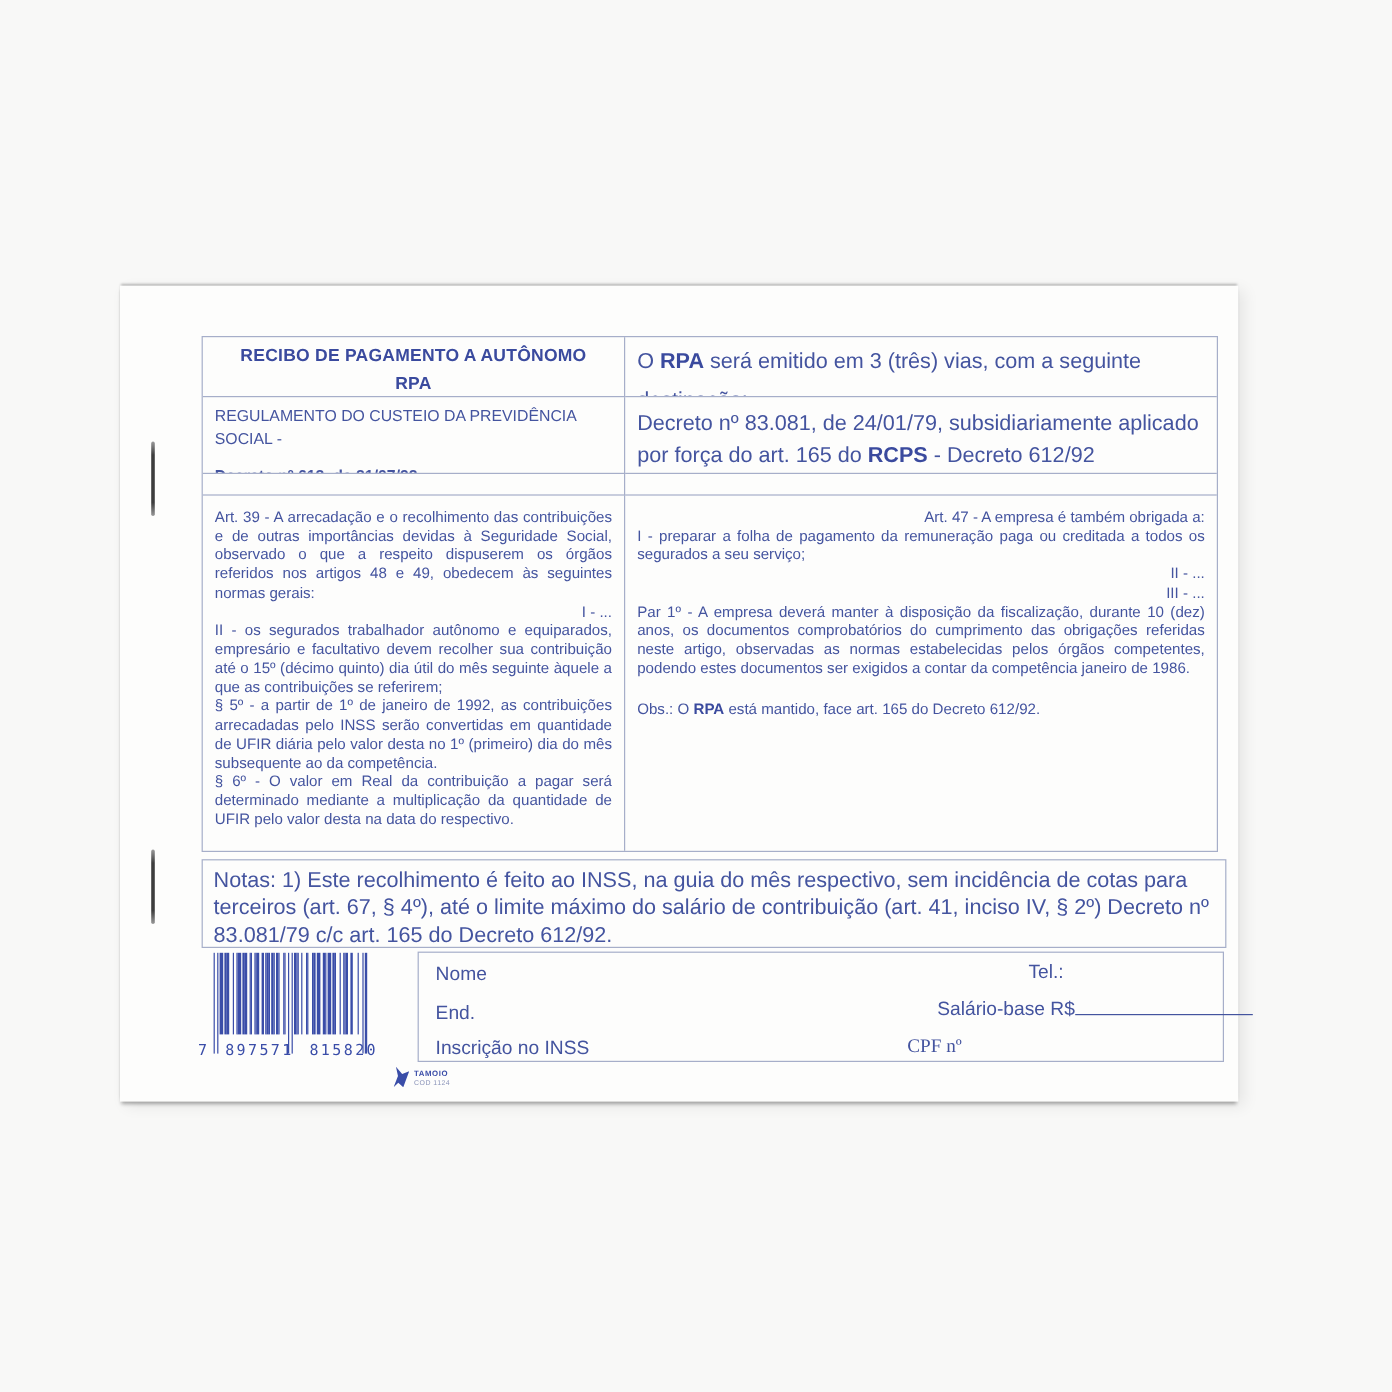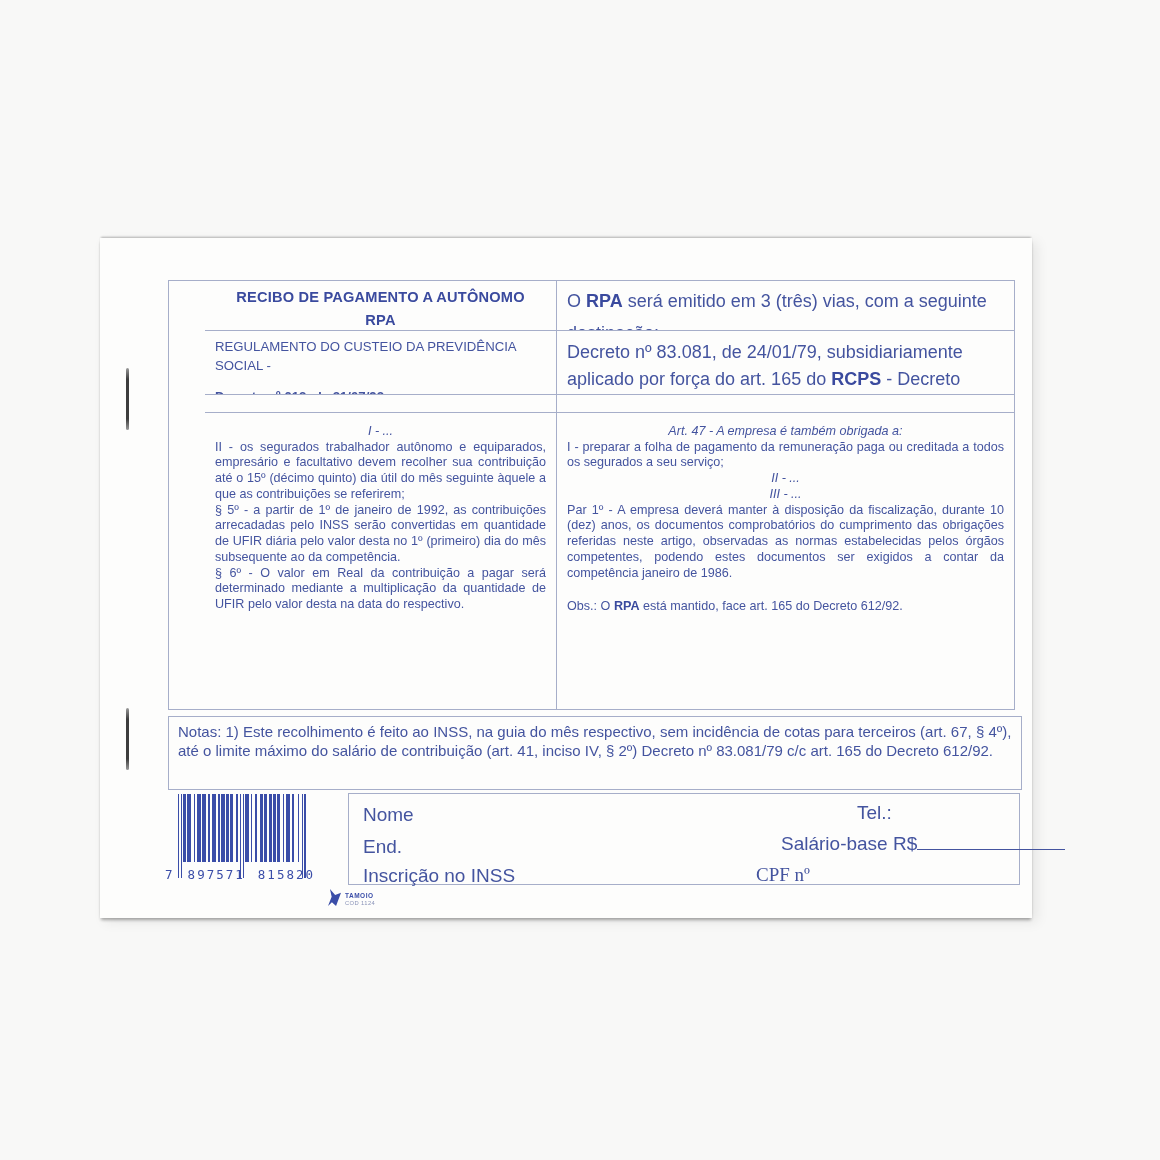--- a/index.html
+++ b/index.html
@@ -25,64 +25,64 @@
     position:absolute;left:26px;width:3px;height:62px;border-radius:2px;
     background:linear-gradient(180deg,#9a9a9a,#3d3d3d 18%,#3d3d3d 82%,#9a9a9a);
   }
   .staple.top{top:130px}
   .staple.bottom{top:470px}
 
   
   .main-table{
     position:absolute;left:68px;top:42px;width:847px;height:430px;
     display:grid;grid-template-columns:352px 1fr;grid-template-rows:50px 64px 18px 1fr;
-    border:1px solid var(--border);box-sizing:border-box;background:var(--paper);padding-left:36px;
+    border:1px solid var(--border);box-sizing:border-box;background:var(--paper);
   }
   .cell{padding:4px 10px;color:var(--ink);font-size:18px;box-sizing:border-box;overflow:hidden;}
   .cl{border-right:1px solid var(--border);}
   .rb{border-bottom:1px solid var(--border);}
   .title-cell{
     text-align:center;font-weight:bold;color:var(--ink-bold);
     font-size:14.6px;line-height:1.55;padding-top:5px;letter-spacing:.2px;
   }
   .emission-cell{line-height:1.75;padding-top:5px;}
   .reg-cell{line-height:1.45;padding-top:6px;font-size:13.2px;}
   .reg-line2{font-weight:600;margin-top:12px;}
   .decree-cell{line-height:1.5;padding-top:8px;}
   b{color:var(--ink-bold);}
   .art-cell{padding:11px 10px;font-size:12.6px;line-height:1.25;}
   .art-cell p{margin:0;text-align:justify;}
-  .art-cell p.loose{text-align:center;font-style:italic;}
+  .art-cell p.loose{text-align:right;}
   .obs{margin-top:18px !important;text-align:center;}
 
   
   .notes-box{
     position:absolute;left:68px;top:478px;width:854px;height:74px;
     border:1px solid var(--border);box-sizing:border-box;
-    font-size:15px;line-height:1.27;color:var(--ink);padding:5px 9px;
+    font-size:18px;line-height:1.27;color:var(--ink);padding:5px 9px;
   }
   .notes-box p{margin:0;}
   .note2{text-indent:42px;}
 
   
   .barcode{position:absolute;left:78px;top:556px;width:132px;height:90px;}
   .bars{display:flex;align-items:flex-start;height:90px;}
   .bar{flex:none;width:1.35px;height:68px;}
   .bar.on{background:var(--barcode);}
   .bar.guard{height:84px;}
   .barcode-digits{
     position:absolute;left:-13px;bottom:2px;width:150px;
     display:flex;justify-content:space-between;
     font-family:"DejaVu Sans Mono", monospace;
     font-size:12.5px;color:var(--barcode);letter-spacing:2px;
   }
   .form-box{
     position:absolute;left:248px;top:555px;width:672px;height:92px;
     border:1px solid var(--border);box-sizing:border-box;
-    color:var(--ink);font-size:19px;background:var(--paper);
+    color:var(--ink);font-size:16px;background:var(--paper);
   }
   .form-label{position:absolute;white-space:nowrap;}
   .lbl-nome{left:14px;top:10px;}
   .lbl-tel{left:508px;top:8px;}
   .lbl-end{left:14px;top:42px;}
   .lbl-salario{left:432px;top:39px;}
   .lbl-inscricao{left:14px;top:71px;}
   .lbl-cpf{left:407px;top:70px;font-family:Liberation Serif, serif;}
   .fill-line{display:inline-block;width:148px;height:10px;border-bottom:1.5px solid var(--ink);}
 
@@ -119,20 +119,21 @@
         <div class="reg-line2">Decreto nº 612, de 21/07/92</div>
       </div>
       <div class="cell rb decree-cell">
         <span>Decreto nº 83.081, de 24/01/79, subsidiariamente aplicado por força do art. 165 do </span><b>RCPS</b><span> - Decreto 612/92</span>
       </div>
 
       <div class="cell cl rb"></div>
       <div class="cell rb"></div>
 
       <div class="cell cl art-cell">
+        <p>Art. 39 - A arrecadação e o recolhimento das contribuições e de outras importâncias devidas à Seguridade Social, observado o que a respeito dispuserem os órgãos referidos nos artigos 48 e 49, obedecem às seguintes normas gerais:</p>
         <p class="loose">I - ...</p>
         <p>II - os segurados trabalhador autônomo e equiparados, empresário e facultativo devem recolher sua contribuição até o 15º (décimo quinto) dia útil do mês seguinte àquele a que as contribuições se referirem;</p>
         <p>§ 5º - a partir de 1º de janeiro de 1992, as contribuições arrecadadas pelo INSS serão convertidas em quantidade de UFIR diária pelo valor desta no 1º (primeiro) dia do mês subsequente ao da competência.</p>
         <p>§ 6º - O valor em Real da contribuição a pagar será determinado mediante a multiplicação da quantidade de UFIR pelo valor desta na data do respectivo.</p>
       </div>
       <div class="cell art-cell">
         <p class="loose">Art. 47 - A empresa é também obrigada a:</p>
         <p>I - preparar a folha de pagamento da remuneração paga ou creditada a todos os segurados a seu serviço;</p>
         <p class="loose">II - ...</p>
         <p class="loose">III - ...</p>

